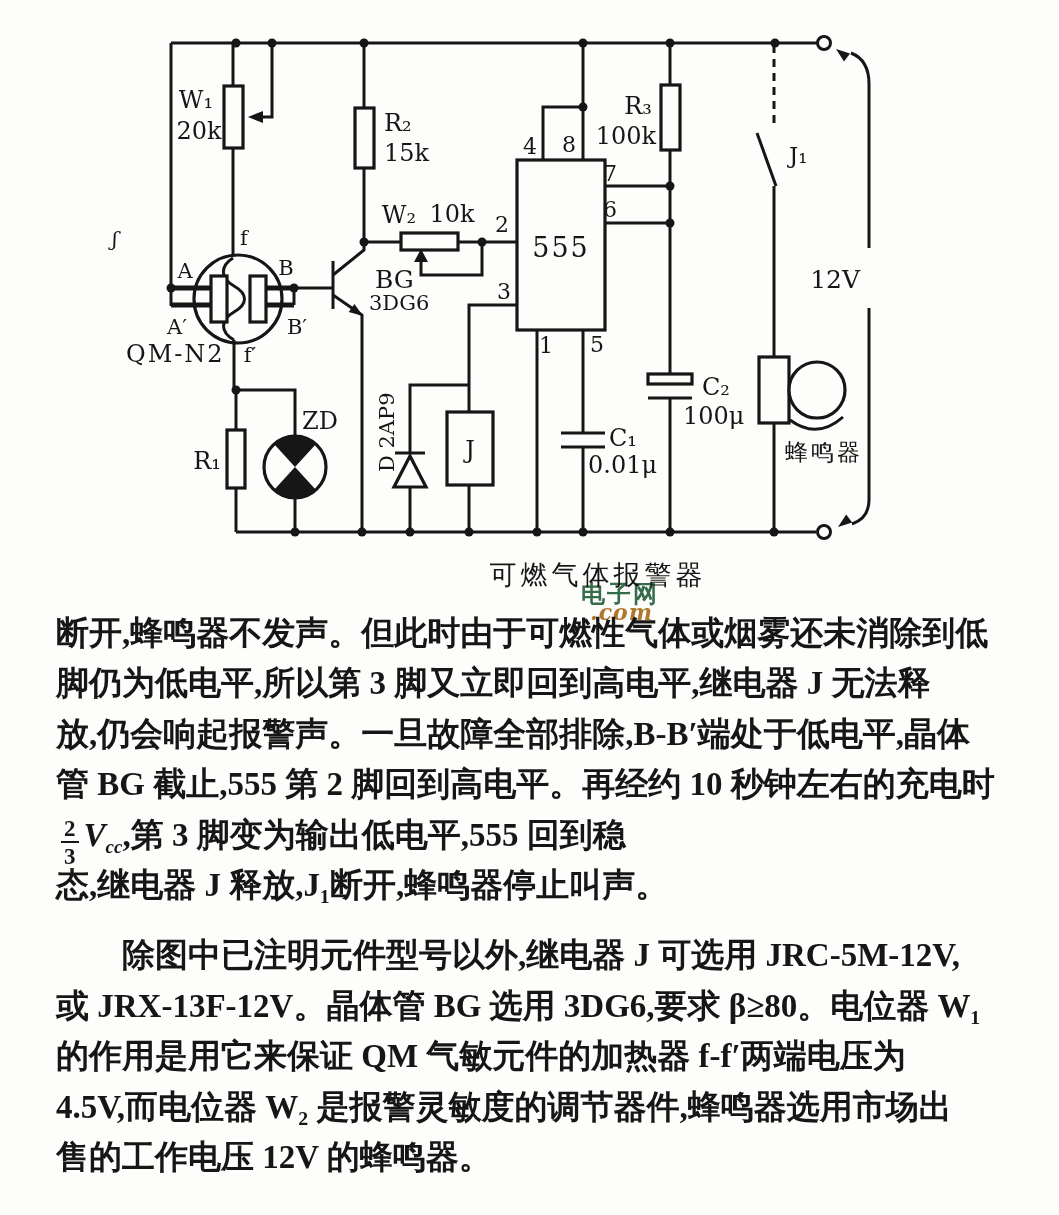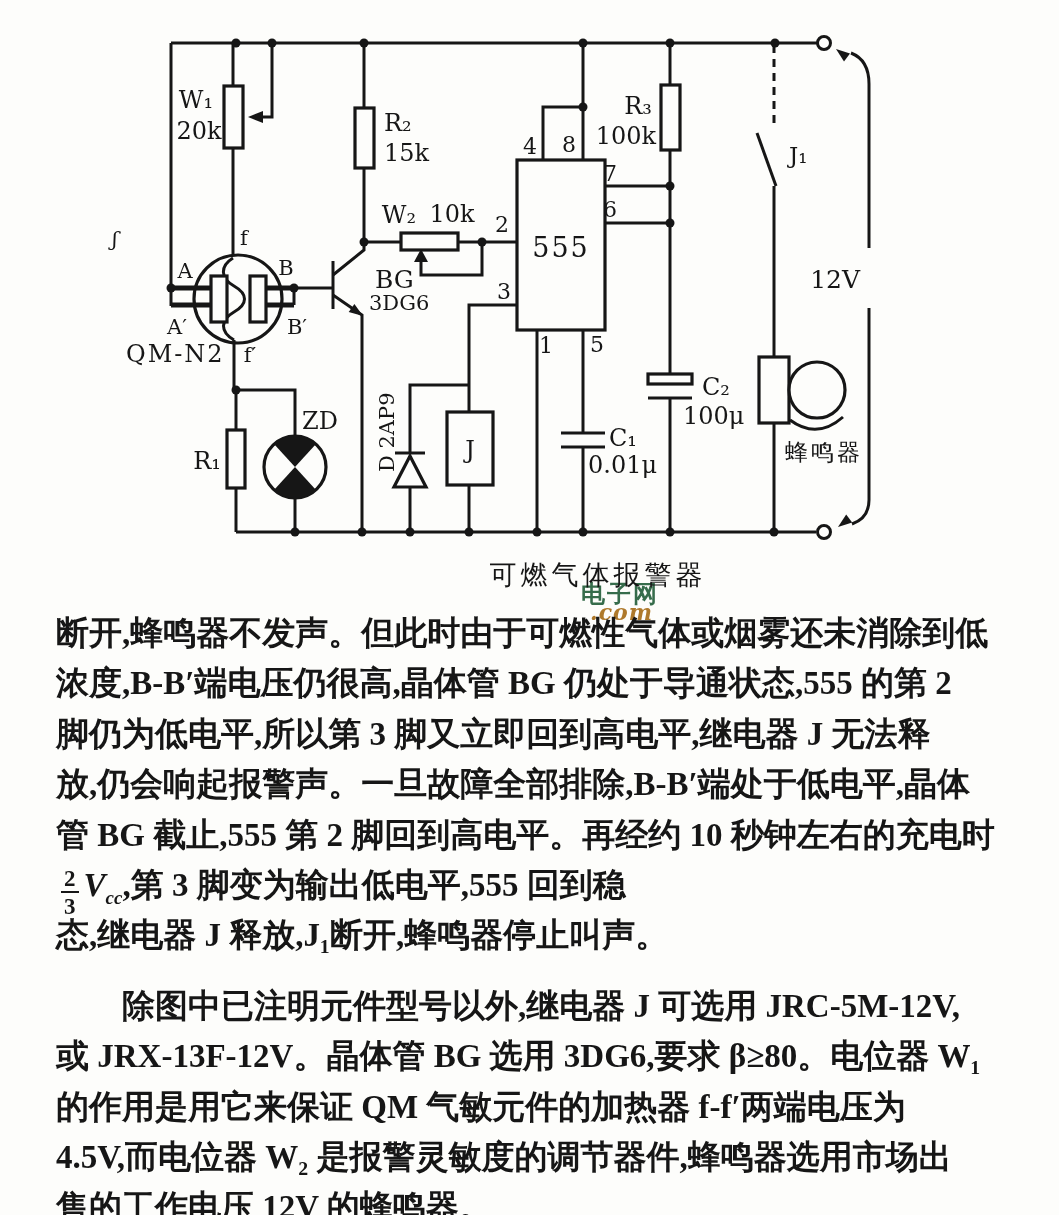--- a/index.html
+++ b/index.html
@@ -254,21 +254,20 @@
 
   <div class="watermark">
     <span class="wm-site">电子网</span>
     <span class="wm-domain">.com</span>
   </div>
 
   <div class="caption">可燃气体报警器</div>
 
   <div class="bodytext">
     <div class="bline">断开,蜂鸣器不发声。但此时由于可燃性气体或烟雾还未消除到低</div>
-    <div class="bline">浓度,B-B′端电压仍很高,晶体管 BG 仍处于导通状态,555 的第 2</div>
     <div class="bline">脚仍为低电平,所以第 3 脚又立即回到高电平,继电器 J 无法释</div>
     <div class="bline">放,仍会响起报警声。一旦故障全部排除,B-B′端处于低电平,晶体</div>
     <div class="bline">管 BG 截止,555 第 2 脚回到高电平。再经约 10 秒钟左右的充电时</div>
     <div class="bline">
       <span class="frac"><span class="num">2</span><span class="den">3</span></span><span class="vcc"><span>V</span><sub>cc</sub></span><span>,第 3 脚变为输出低电平,555 回到稳</span>
     </div>
     <div class="bline">态,继电器 J 释放,J₁断开,蜂鸣器停止叫声。</div>
     <div class="bline indent">除图中已注明元件型号以外,继电器 J 可选用 JRC-5M-12V,</div>
     <div class="bline">或 JRX-13F-12V。晶体管 BG 选用 3DG6,要求 β≥80。电位器 W₁</div>
     <div class="bline">的作用是用它来保证 QM 气敏元件的加热器 f-f′两端电压为</div>

